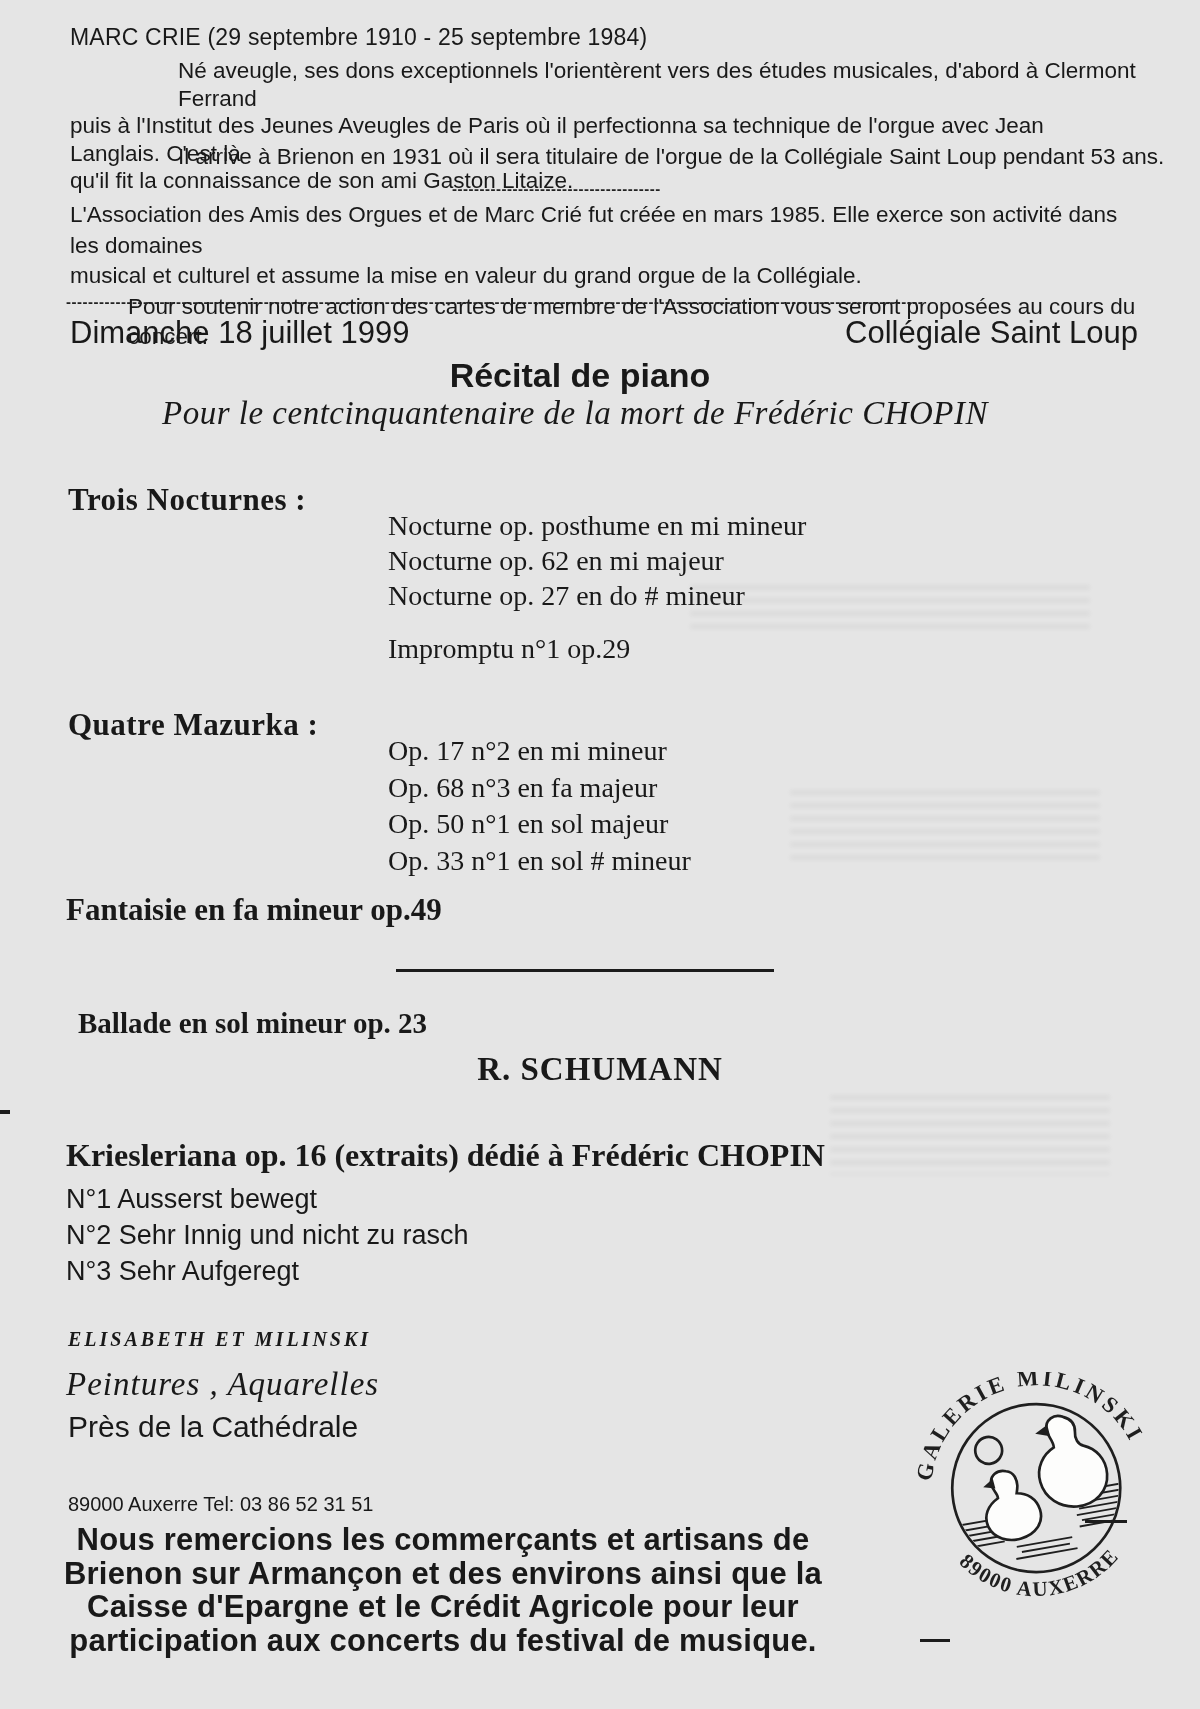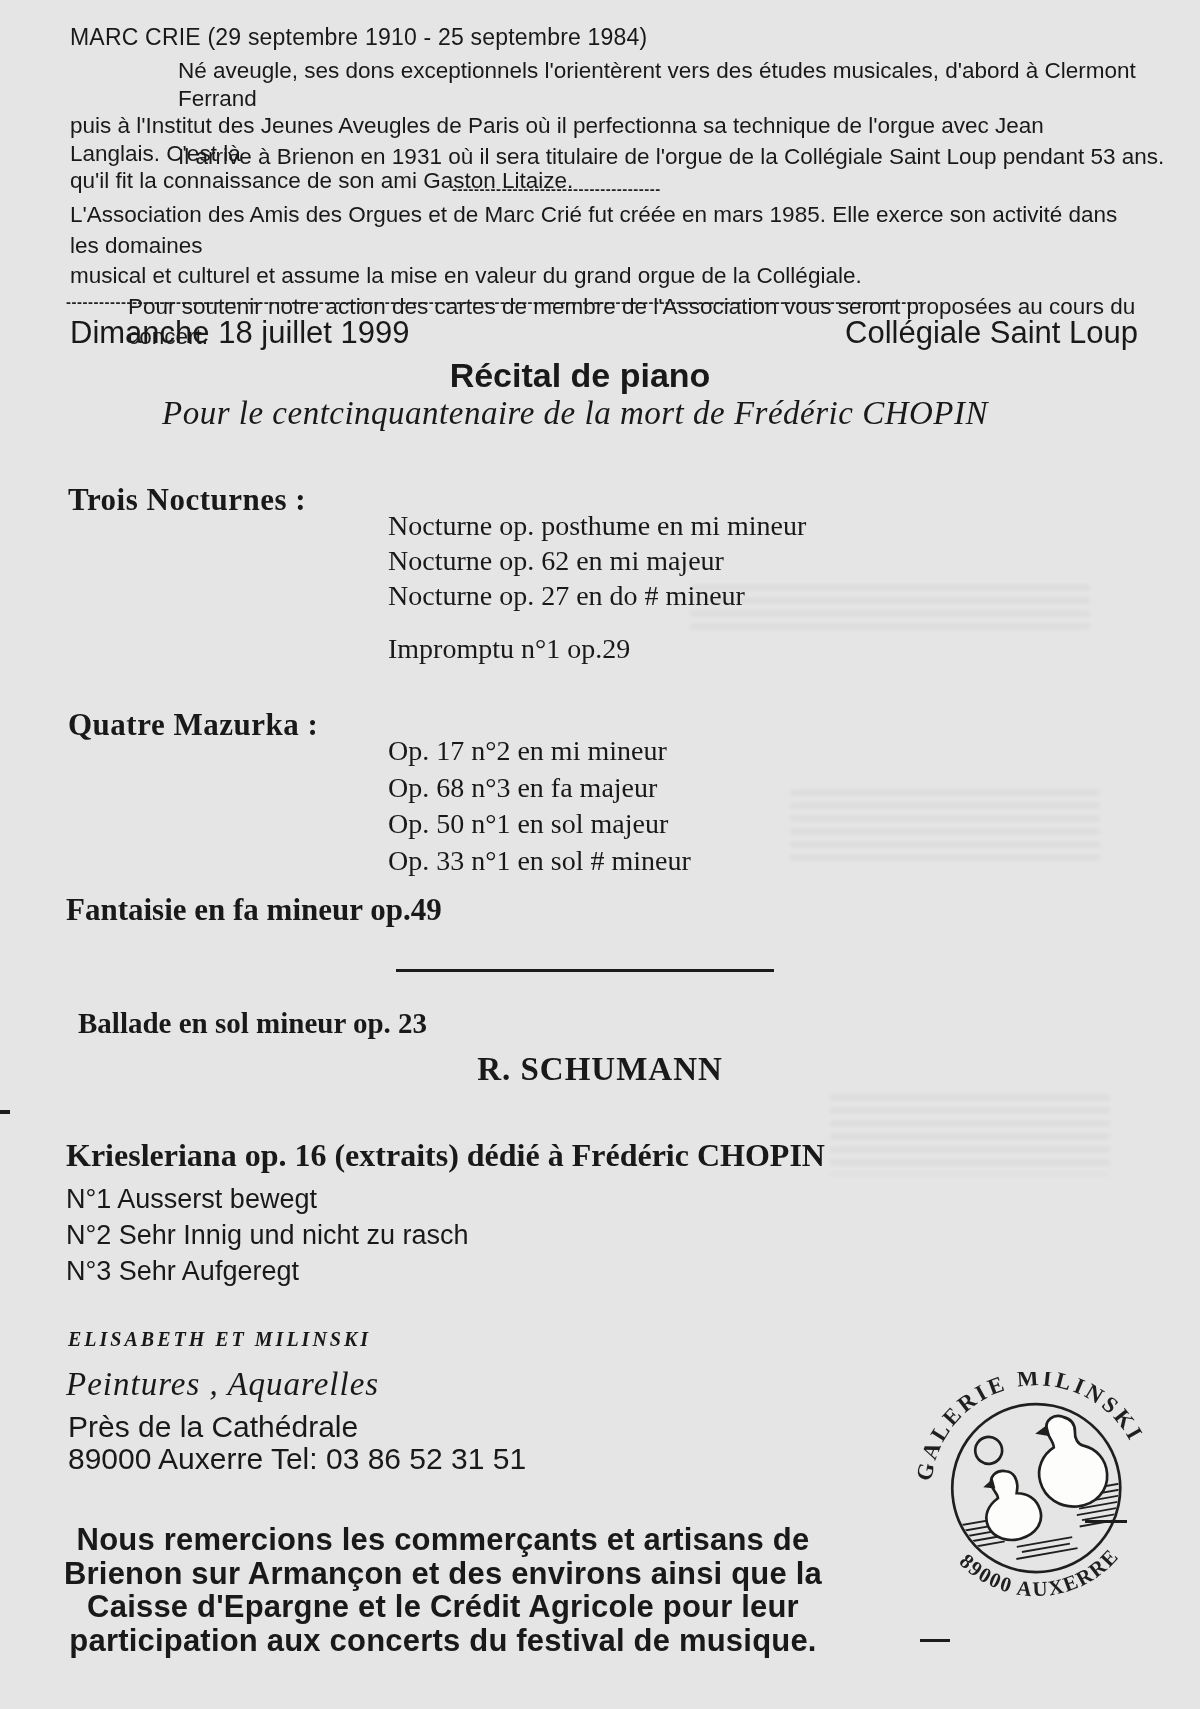--- a/index.html
+++ b/index.html
@@ -38,21 +38,21 @@
   .mid-rule{left:396px;top:969px;width:378px;height:3px;background:#1c1c1c;}
   .ballade{left:78px;top:1007px;font-size:29px;font-weight:bold;}
   .schumann{left:0;top:1051px;width:1200px;text-align:center;font-size:33px;font-weight:bold;letter-spacing:1px;}
   .kriesleriana{left:66px;top:1137px;font-size:32px;font-weight:bold;}
   .movements{left:66px;top:1181px;font-size:27px;line-height:36px;}
 
   
   .gal-name{left:68px;top:1328px;font-size:20px;font-weight:bold;font-style:italic;letter-spacing:3px;}
   .gal-type{left:66px;top:1366px;font-size:33px;font-style:italic;letter-spacing:1px;}
   .gal-addr1{left:68px;top:1410px;font-size:30px;}
-  .gal-addr2{left:68px;top:1442px;font-size:30px;}
+  .gal-addr2{left:68px;top:1493px;font-size:20px;}
 
   
   .thanks{left:64px;top:1523px;font-size:31px;font-weight:bold;line-height:33.5px;letter-spacing:0.2px;text-align:center;}
 
   
   .stamp{left:912px;top:1372px;width:252px;height:252px;}
 
   
   .mark{background:#1c1c1c;}
   .mark-left{left:0;top:1110px;width:10px;height:4px;}

